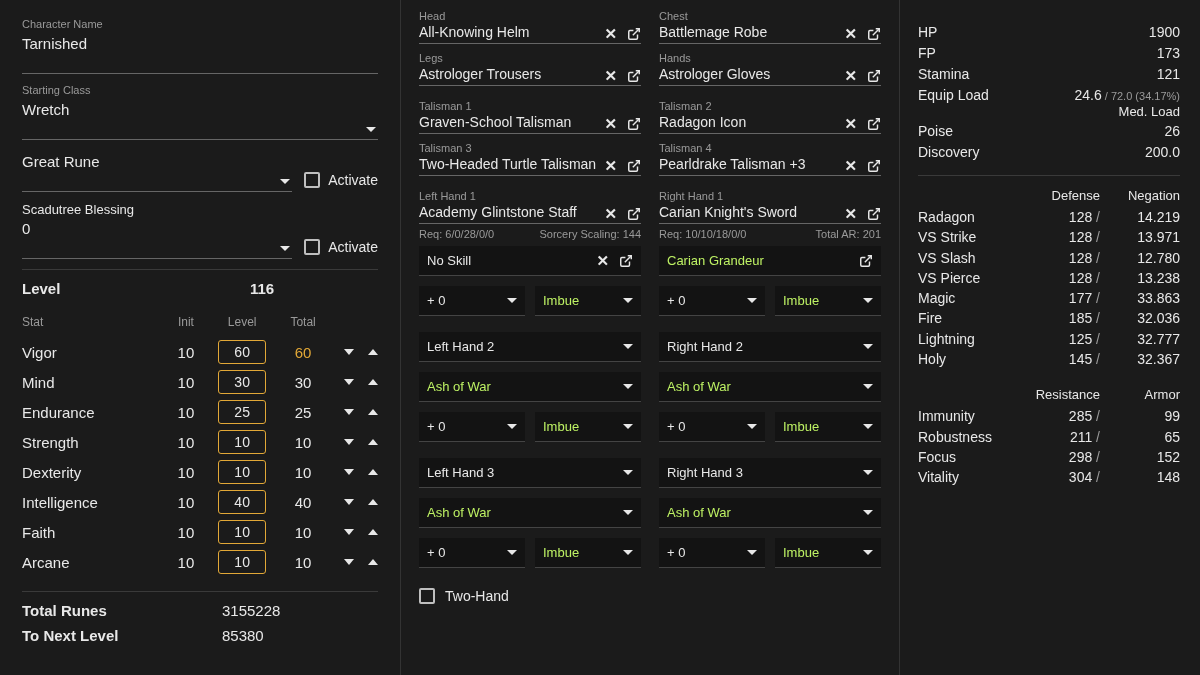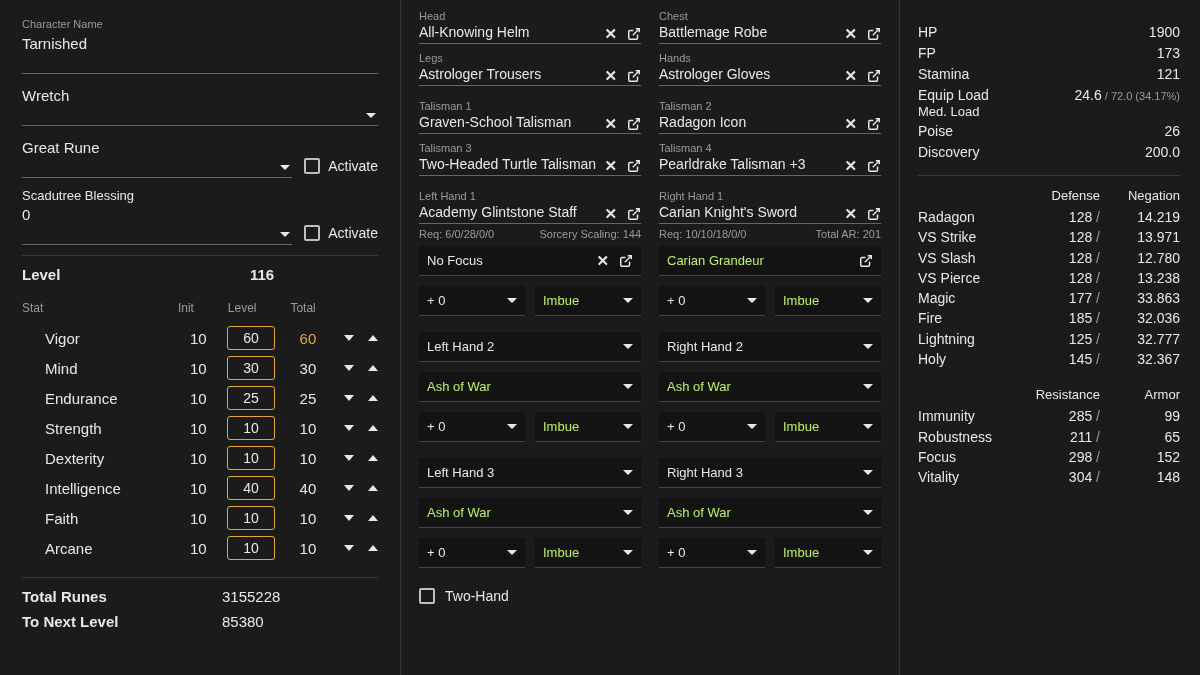--- a/index.html
+++ b/index.html
@@ -38,21 +38,21 @@
   .lvlrow .name{width:150px;font-weight:600;}
   .lvlrow .val{width:80px;text-align:center;font-weight:600;}
 
   .stat-head,.stat-row{display:flex;align-items:center;height:30px;justify-content:flex-end;}
   .stat-head{color:var(--muted);font-size:12px;}
   .c-name{width:150px;}
   .c-init{width:50px;text-align:center;}
   .c-lvl{width:70px;text-align:center;}
   .c-tot{width:60px;text-align:center;}
   .c-btn{width:50px;display:flex;gap:14px;justify-content:flex-end;}
-  .stat-row{font-size:15px;margin-left:23px;}
+  .stat-row{font-size:15px;}
   .stat-row .c-name{font-weight:500;}
   .goldbox{display:inline-block;width:48px;padding:3px 0;border:1px solid var(--gold);border-radius:3px;color:var(--text);text-align:center;font-size:14px;}
   .gold{color:var(--gold);}
   .arrow{cursor:pointer;display:inline-block;}
   .dn::after{content:"";display:block;border-left:5px solid transparent;border-right:5px solid transparent;border-top:6px solid var(--text);}
   .up::after{content:"";display:block;border-left:5px solid transparent;border-right:5px solid transparent;border-bottom:6px solid var(--text);}
 
   .rune-row{display:flex;font-size:15px;margin-top:6px;}
   .rune-row .name{width:200px;font-weight:600;}
 
@@ -78,21 +78,21 @@
 
   .wep-block{margin-bottom:16px;}
 
   .twohand{display:flex;align-items:center;gap:10px;font-size:14px;margin-top:4px;}
 
   
   .srow{display:flex;justify-content:space-between;font-size:14px;line-height:1.5;}
   .srow .k{color:var(--text);}
   .srow .v{text-align:left;white-space:nowrap;}
   .sub{font-size:11px;color:var(--muted);}
-  .med{text-align:left;font-size:13px;color:var(--text);margin-top:-2px;margin-bottom:2px;}
+  .med{text-align:right;font-size:13px;color:var(--text);margin-top:-2px;margin-bottom:2px;}
   .thr{border:none;border-top:1px solid #3a3a3a;margin:12px 0;}
 
   .defhead{display:flex;font-size:13px;color:var(--text);margin-bottom:4px;}
   .defhead .k{flex:1;}
   .defhead .d{width:86px;text-align:right;}
   .defhead .n{width:80px;text-align:right;}
   .defrow{display:flex;font-size:14px;line-height:1.45;}
   .defrow .k{flex:1;}
   .defrow .d{width:86px;text-align:right;white-space:nowrap;}
   .defrow .d::after{content:" /";color:var(--muted);}
@@ -102,20 +102,21 @@
 <body>
 
 <div class="app">
 
   <div class="col col1">
     <div class="field">
       <span class="lbl">Character Name</span>
       <input class="uline" value="Tarnished" style="">
     </div>
     <div class="field">
+      <span class="lbl">Starting Class</span>
       <div class="sel">
         <div class="uline">Wretch</div>
         <span class="caret"></span>
       </div>
     </div>
 
     <div class="selrow">
       <div class="sel">
         <div class="uline">Great Rune</div>
         <span class="caret"></span>
@@ -389,21 +390,21 @@
                     <line x1="10" y1="14" x2="21" y2="3"></line>
                   </svg>
                 </span>
               </span>
             </div>
             <div class="req">
               <span>Req: 6/0/28/0/0</span>
               <span>Sorcery Scaling: 144</span>
             </div>
             <div class="dslot">
-              <span>No Focus</span>
+              <span>No Skill</span>
               <span class="slot-icons">
                 <span class="x-ico">✕</span>
                 <span class="ext-ico">
                   <svg width="14" height="14" viewBox="0 0 24 24" fill="none" stroke="#e8e8e8" stroke-width="2.5">
                     <path d="M18 13v6a2 2 0 0 1-2 2H5a2 2 0 0 1-2-2V8a2 2 0 0 1 2-2h6"></path>
                     <polyline points="15 3 21 3 21 9"></polyline>
                     <line x1="10" y1="14" x2="21" y2="3"></line>
                   </svg>
                 </span>
               </span>

